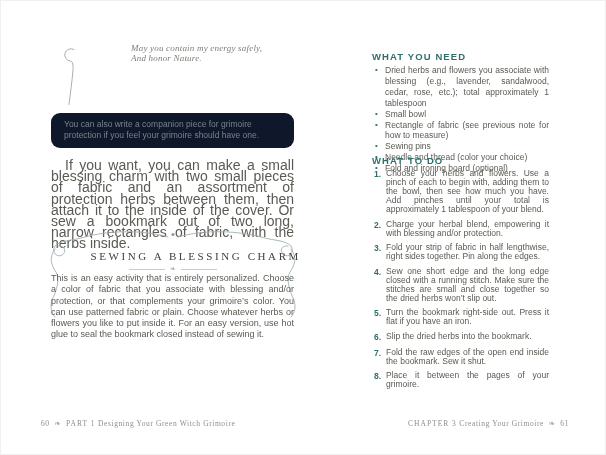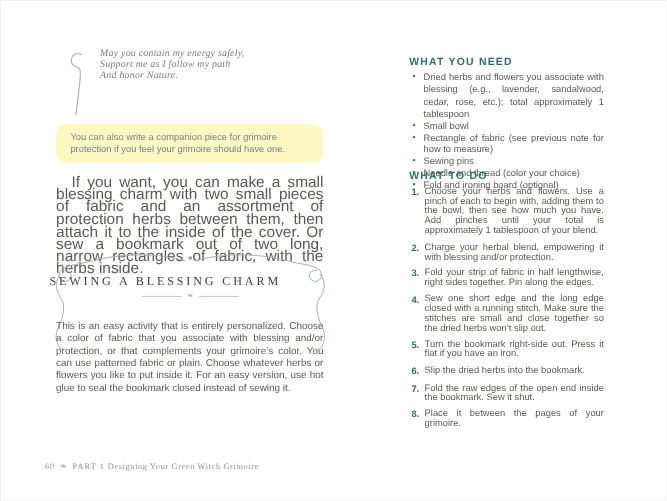--- a/index.html
+++ b/index.html
@@ -10,59 +10,59 @@
     height: 455px;
     background: #ffffff;
     border: 1px solid #f0f0f0;
     font-family: "Liberation Sans", sans-serif;
     color: #58584f;
     overflow: hidden;
   }
   
   .quote-block {
     position: absolute; left: 58px; top: 42px;
-    display: flex; align-items: flex-start;
+    display: flex; align-items: flex-start; gap: 40px;
   }
   .quote-icon { width: 22px; height: 62px; flex: 0 0 auto; margin-top: 3px; }
   .quote-lines {
     margin-left: 10px;
     font-family: "Liberation Serif", serif;
     font-style: italic;
     font-size: 9px; line-height: 10.2px;
     color: #7c7c78; letter-spacing: .2px;
   }
   .tip-box {
     position: absolute; left: 50px; top: 112px; width: 243px;
-    background: #fef9c3; border-radius: 9px;
+    background: #0f172a; border-radius: 9px;
     padding: 6px 12px 7px 13px;
     font-size: 8.5px; line-height: 11px; color: #75848a;
   }
   .intro-para {
     position: absolute; left: 50px; top: 159px; width: 243px;
     font-size: 14px; line-height: 11.2px;
     text-align: justify; text-indent: 14px; color: #5a5a53;
   }
   .deco-section { position: absolute; left: 44px; top: 227px; width: 256px; height: 100px; }
   .deco-flourish { position: absolute; left: 0; top: 0; width: 256px; height: 100px; }
   .deco-title {
     position: absolute; left: 0; top: 22px; width: 100%;
-    text-align: left;
+    text-align: right;
     font-family: "Liberation Serif", serif;
     font-size: 11px; letter-spacing: 2.6px;
     color: #41413e; white-space: nowrap;
   }
   .deco-rule {
     position: absolute; left: 0; top: 37px; width: 100%;
     display: flex; align-items: center; justify-content: center; gap: 5px;
     color: #9caab0; font-size: 7px;
   }
   .deco-rule .rule { width: 36px; height: 1px; background: #c3ced2; }
   .section-body {
     position: absolute; left: 50px; top: 272px; width: 243px;
-    font-size: 9px; line-height: 11.3px; text-align: justify; color: #5a5a53; margin-top: 18px;
+    font-size: 9px; line-height: 11.3px; text-align: justify; color: #5a5a53;
   }
   .section-body p + p { text-indent: 14px; margin-top: 1px; }
   .footer {
     position: absolute; top: 418px;
     font-family: "Liberation Serif", serif;
     font-size: 7.5px; letter-spacing: .6px; color: #8e8e89;
     white-space: nowrap;
   }
   .footer-left { left: 40px; }
   .footer-right { left: 330px; width: 238px; text-align: right; }
@@ -101,21 +101,20 @@
 <body>
 
 <div class="spread">
 
   <div class="quote-block">
     <svg class="quote-icon" viewBox="0 0 22 62">
       <path d="M15,3.5 a6.2,6.2 0 1,0 -3.4,11.6 C13.6,15.2 14.6,19 13.8,26 C13,36 11.4,47 10,58.5" fill="none" stroke="#a6b0b3" stroke-width="1" stroke-linecap="round"></path>
     </svg>
     <div class="quote-lines">
       <div>May you contain my energy safely,</div>
-      <div>Support me as I follow my path</div>
       <div>And honor Nature.</div>
     </div>
   </div>
 
   <div class="tip-box">
     <span>You can also write a companion piece for grimoire protection if you feel your grimoire should have one.</span>
   </div>
 
   <p class="intro-para">If you want, you can make a small blessing charm with two small pieces of fabric and an assortment of protection herbs between them, then attach it to the inside of the cover. Or sew a bookmark out of two long, narrow rectangles of fabric, with the herbs inside.</p>
 
@@ -211,14 +210,20 @@
     <div class="step">
       <span class="num">7.</span>
       <span class="step-text">Fold the raw edges of the open end inside the bookmark. Sew it shut.</span>
     </div>
     <div class="step">
       <span class="num">8.</span>
       <span class="step-text">Place it between the pages of your grimoire.</span>
     </div>
   </div>
 
+  <div class="footer footer-right">
+    <span class="part-label">CHAPTER 3</span>
+    <span>Creating Your Grimoire</span>
+    <span class="orn">❧</span>
+    <span>61</span>
+  </div>
 
 </div>
 
 </body></html>

